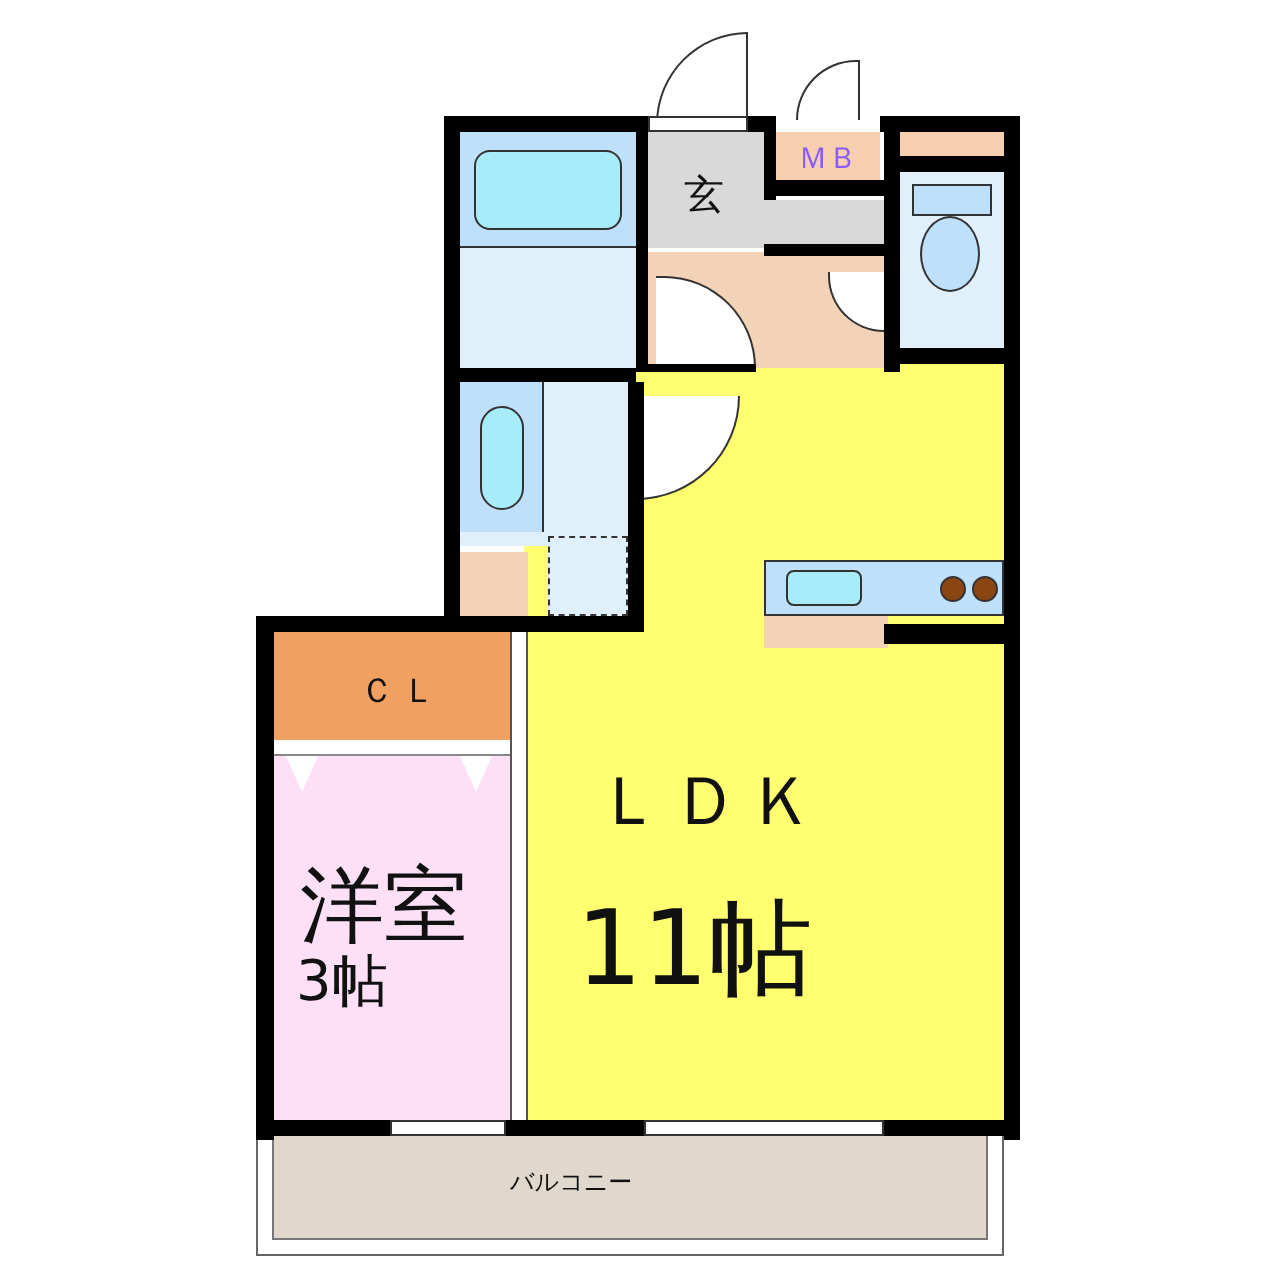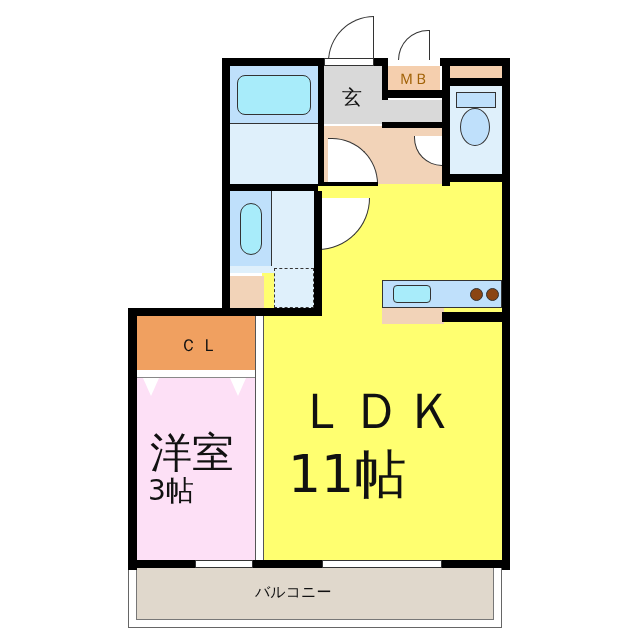--- a/index.html
+++ b/index.html
@@ -6,25 +6,25 @@
   body{width:640px;height:640px;position:relative;overflow:hidden;font-family:"DejaVu Sans",sans-serif;}
   .abs{position:absolute;box-sizing:border-box;}
   .wall{position:absolute;background:#000;}
   .lbl{position:absolute;color:#111;white-space:nowrap;}
 </style>
 </head>
 <body>
 
 <div class="abs" style="left:128px;top:565px;width:374px;height:63px;border:1px solid #666;background:#fff;"></div>
 <div class="abs" style="left:136px;top:566px;width:358px;height:54px;background:#e0d8cc;border:1px solid #777;"></div>
-<div class="lbl" style="left:255px;top:583px;font-size:15px;">バルコニー</div>
+<div class="lbl" style="left:255px;top:583px;font-size:12px;">バルコニー</div>
 
 <div class="abs" style="left:262px;top:182px;width:240px;height:378px;background:#ffff70;"></div>
 <div class="abs" style="left:322px;top:182px;width:180px;height:140px;background:#ffff70;"></div>
-<div class="lbl" style="left:298px;top:378px;font-size:50px;letter-spacing:4px;">ＬＤＫ</div>
+<div class="lbl" style="left:298px;top:378px;font-size:34px;letter-spacing:4px;">ＬＤＫ</div>
 <div class="lbl" style="left:288px;top:440px;font-size:52px;">11帖</div>
 
 <div class="abs" style="left:137px;top:372px;width:118px;height:188px;background:#fde0f6;"></div>
 <div class="lbl" style="left:150px;top:425px;font-size:42px;text-align:right;">洋室</div>
 <div class="lbl" style="left:148px;top:472px;font-size:28px;">3帖</div>
 
 <div class="abs" style="left:143px;top:378px;width:0;height:0;border-left:8px solid transparent;border-right:8px solid transparent;border-top:18px solid #fff;"></div>
 <div class="abs" style="left:230px;top:378px;width:0;height:0;border-left:8px solid transparent;border-right:8px solid transparent;border-top:18px solid #fff;"></div>
 <div class="abs" style="left:137px;top:370px;width:118px;height:8px;background:#fff;border-bottom:1px solid #888;"></div>
 
@@ -39,21 +39,21 @@
 <div class="abs" style="left:230px;top:191px;width:42px;height:75px;background:#bfe0fb;border-right:1px solid #333;"></div>
 <div class="abs" style="left:240px;top:203px;width:22px;height:52px;background:#a8ecfa;border:1px solid #333;border-radius:11px;"></div>
 <div class="abs" style="left:274px;top:268px;width:40px;height:40px;border:1px dashed #333;background:#dff0fb;"></div>
 <div class="abs" style="left:230px;top:276px;width:34px;height:34px;background:#f2d3b8;"></div>
 
 <div class="abs" style="left:324px;top:66px;width:58px;height:58px;background:#d9d9d9;"></div>
 <div class="lbl" style="left:342px;top:84px;font-size:20px;">玄</div>
 <div class="abs" style="left:382px;top:100px;width:60px;height:24px;background:#d9d9d9;"></div>
 
 <div class="abs" style="left:388px;top:66px;width:52px;height:24px;background:#f5cfae;"></div>
-<div class="lbl" style="left:399px;top:70px;font-size:15px;color:#a16207;text-align:center;">ＭＢ</div>
+<div class="lbl" style="left:399px;top:70px;font-size:15px;color:#8b5cf6;text-align:center;">ＭＢ</div>
 <div class="abs" style="left:450px;top:66px;width:52px;height:12px;background:#f5cfae;"></div>
 
 <div class="abs" style="left:324px;top:126px;width:118px;height:58px;background:#f2d3b8;"></div>
 <div class="abs" style="left:328px;top:138px;width:50px;height:46px;background:#fff;border-top-right-radius:50px;border-top:1px solid #333;border-right:1px solid #333;"></div>
 <div class="abs" style="left:414px;top:136px;width:28px;height:30px;background:#fff;border-bottom-left-radius:30px;border-left:1px solid #333;border-bottom:1px solid #333;"></div>
 
 <div class="abs" style="left:450px;top:86px;width:52px;height:88px;background:#dff0fb;"></div>
 <div class="abs" style="left:456px;top:92px;width:40px;height:16px;background:#bfe0fb;border:1px solid #333;"></div>
 <div class="abs" style="left:460px;top:108px;width:30px;height:38px;background:#bfe0fb;border:1px solid #333;border-radius:50%;"></div>
 

